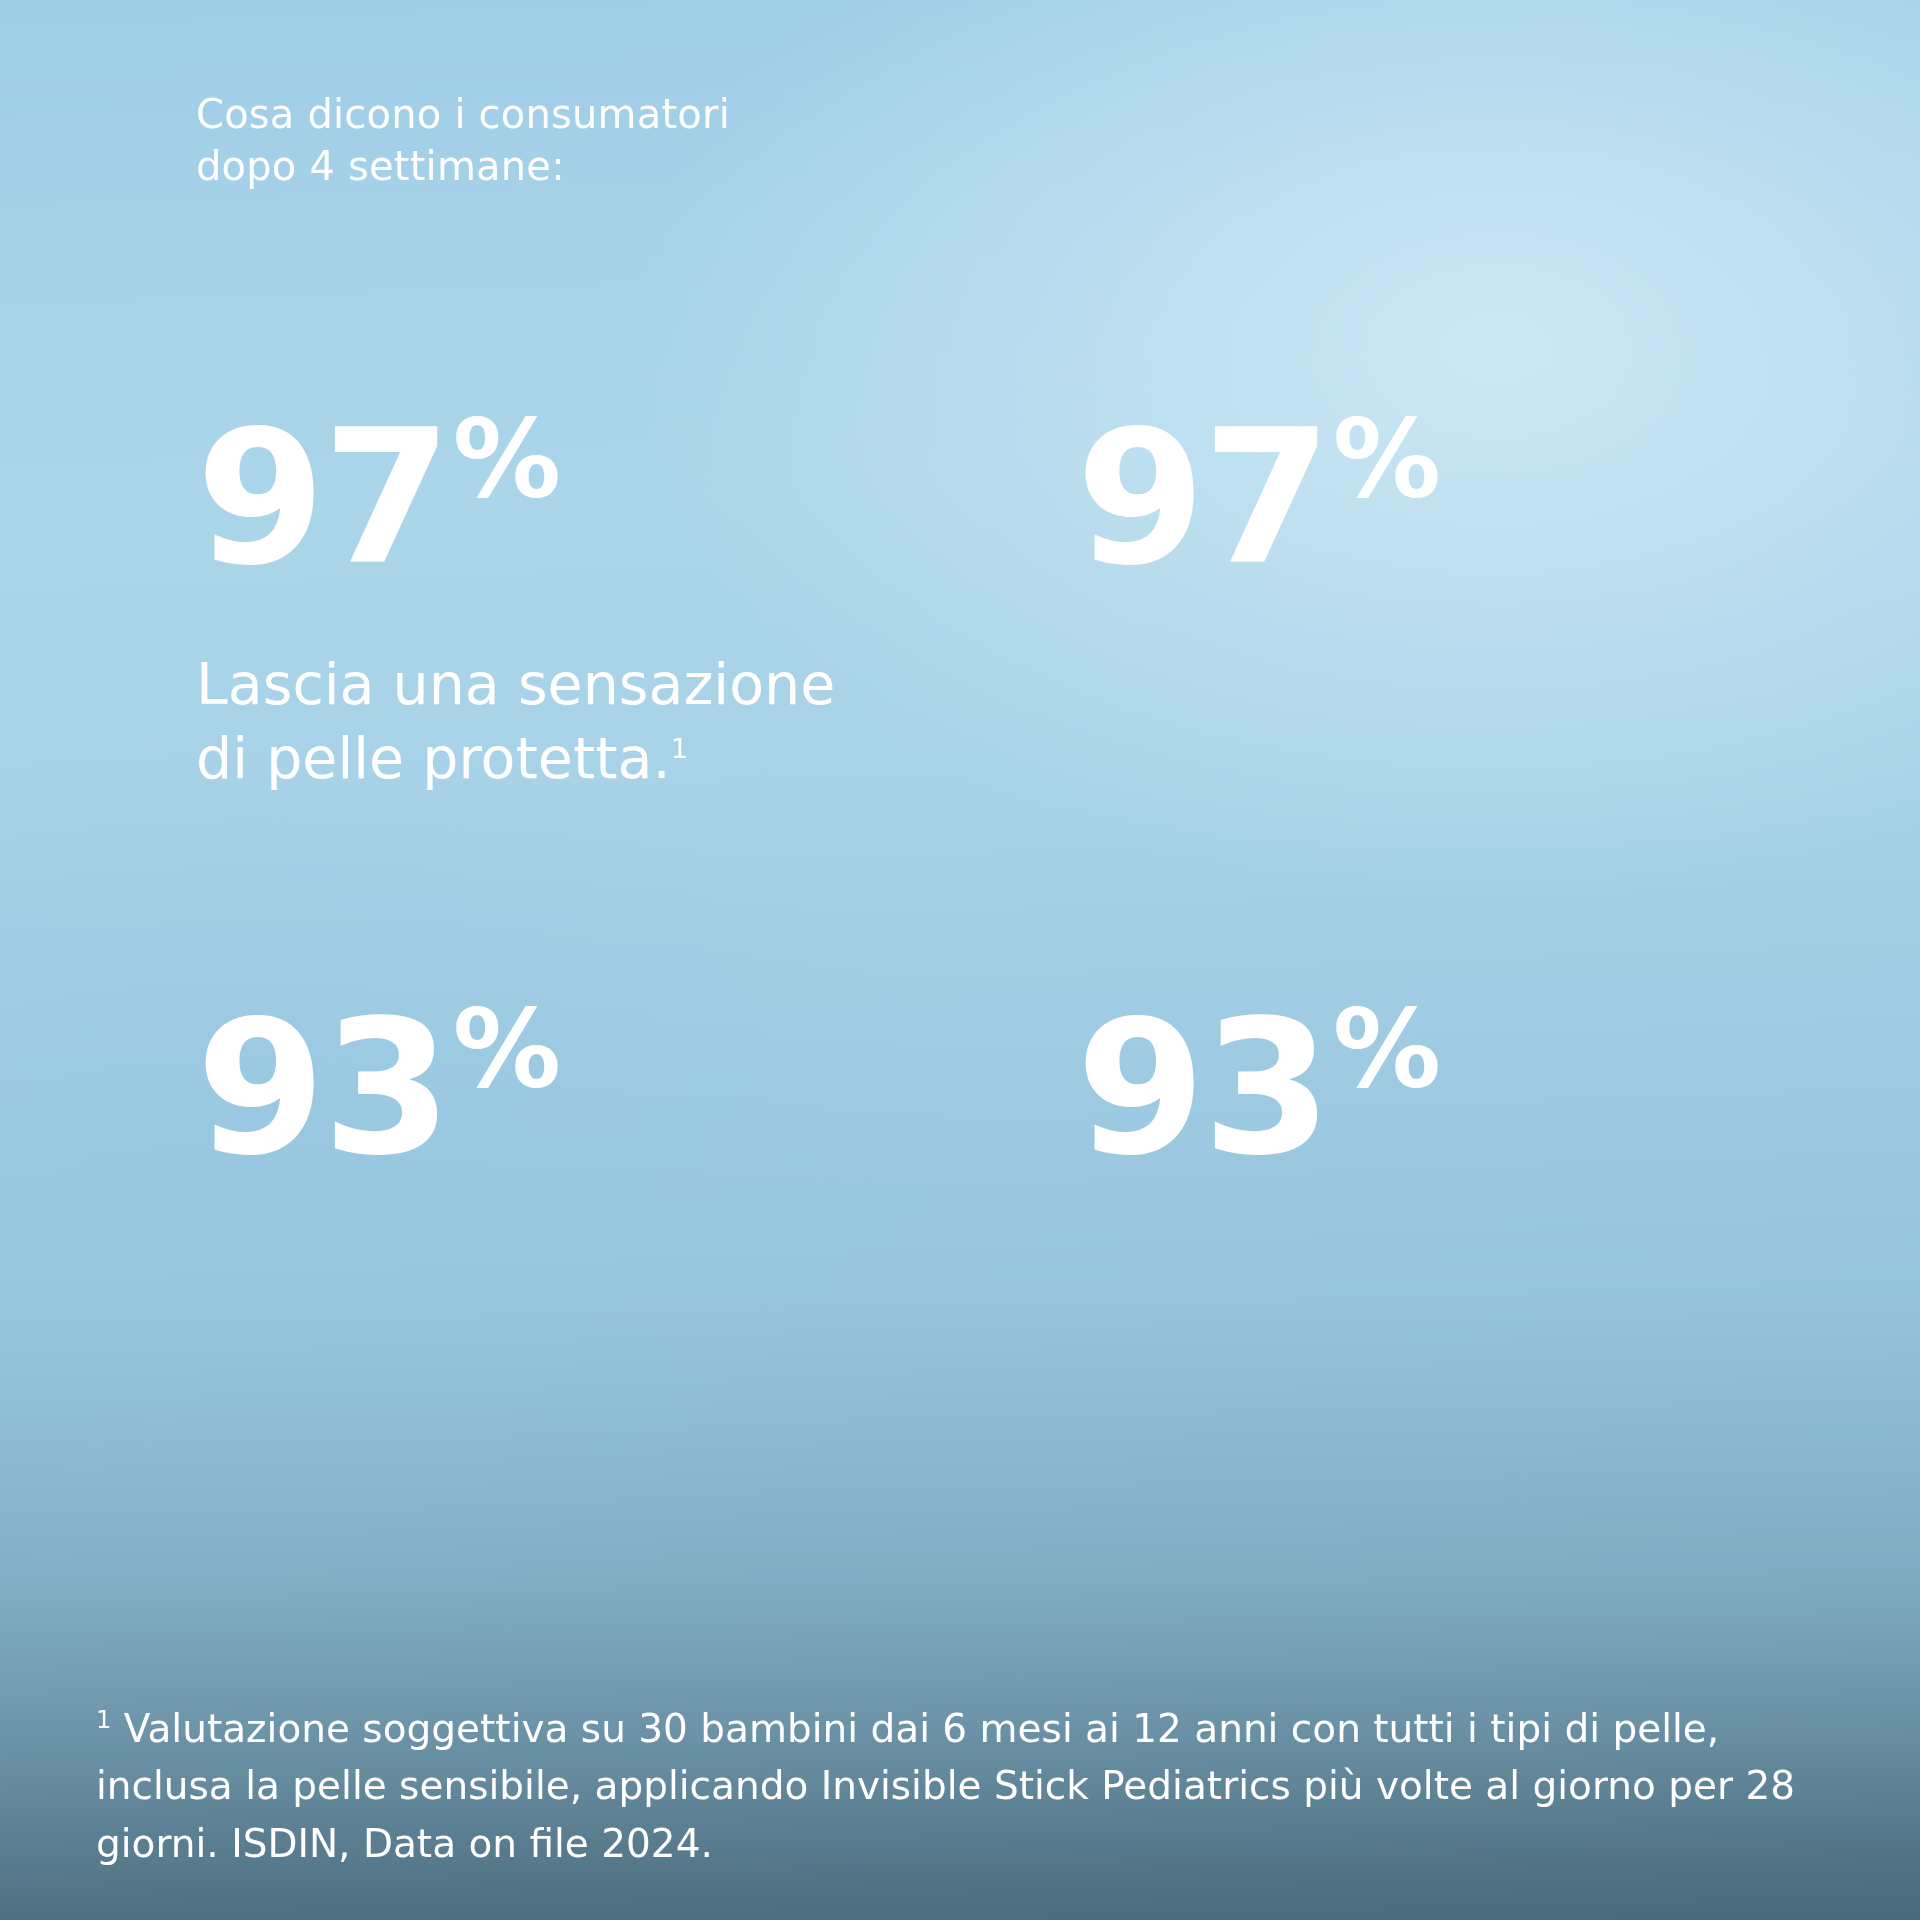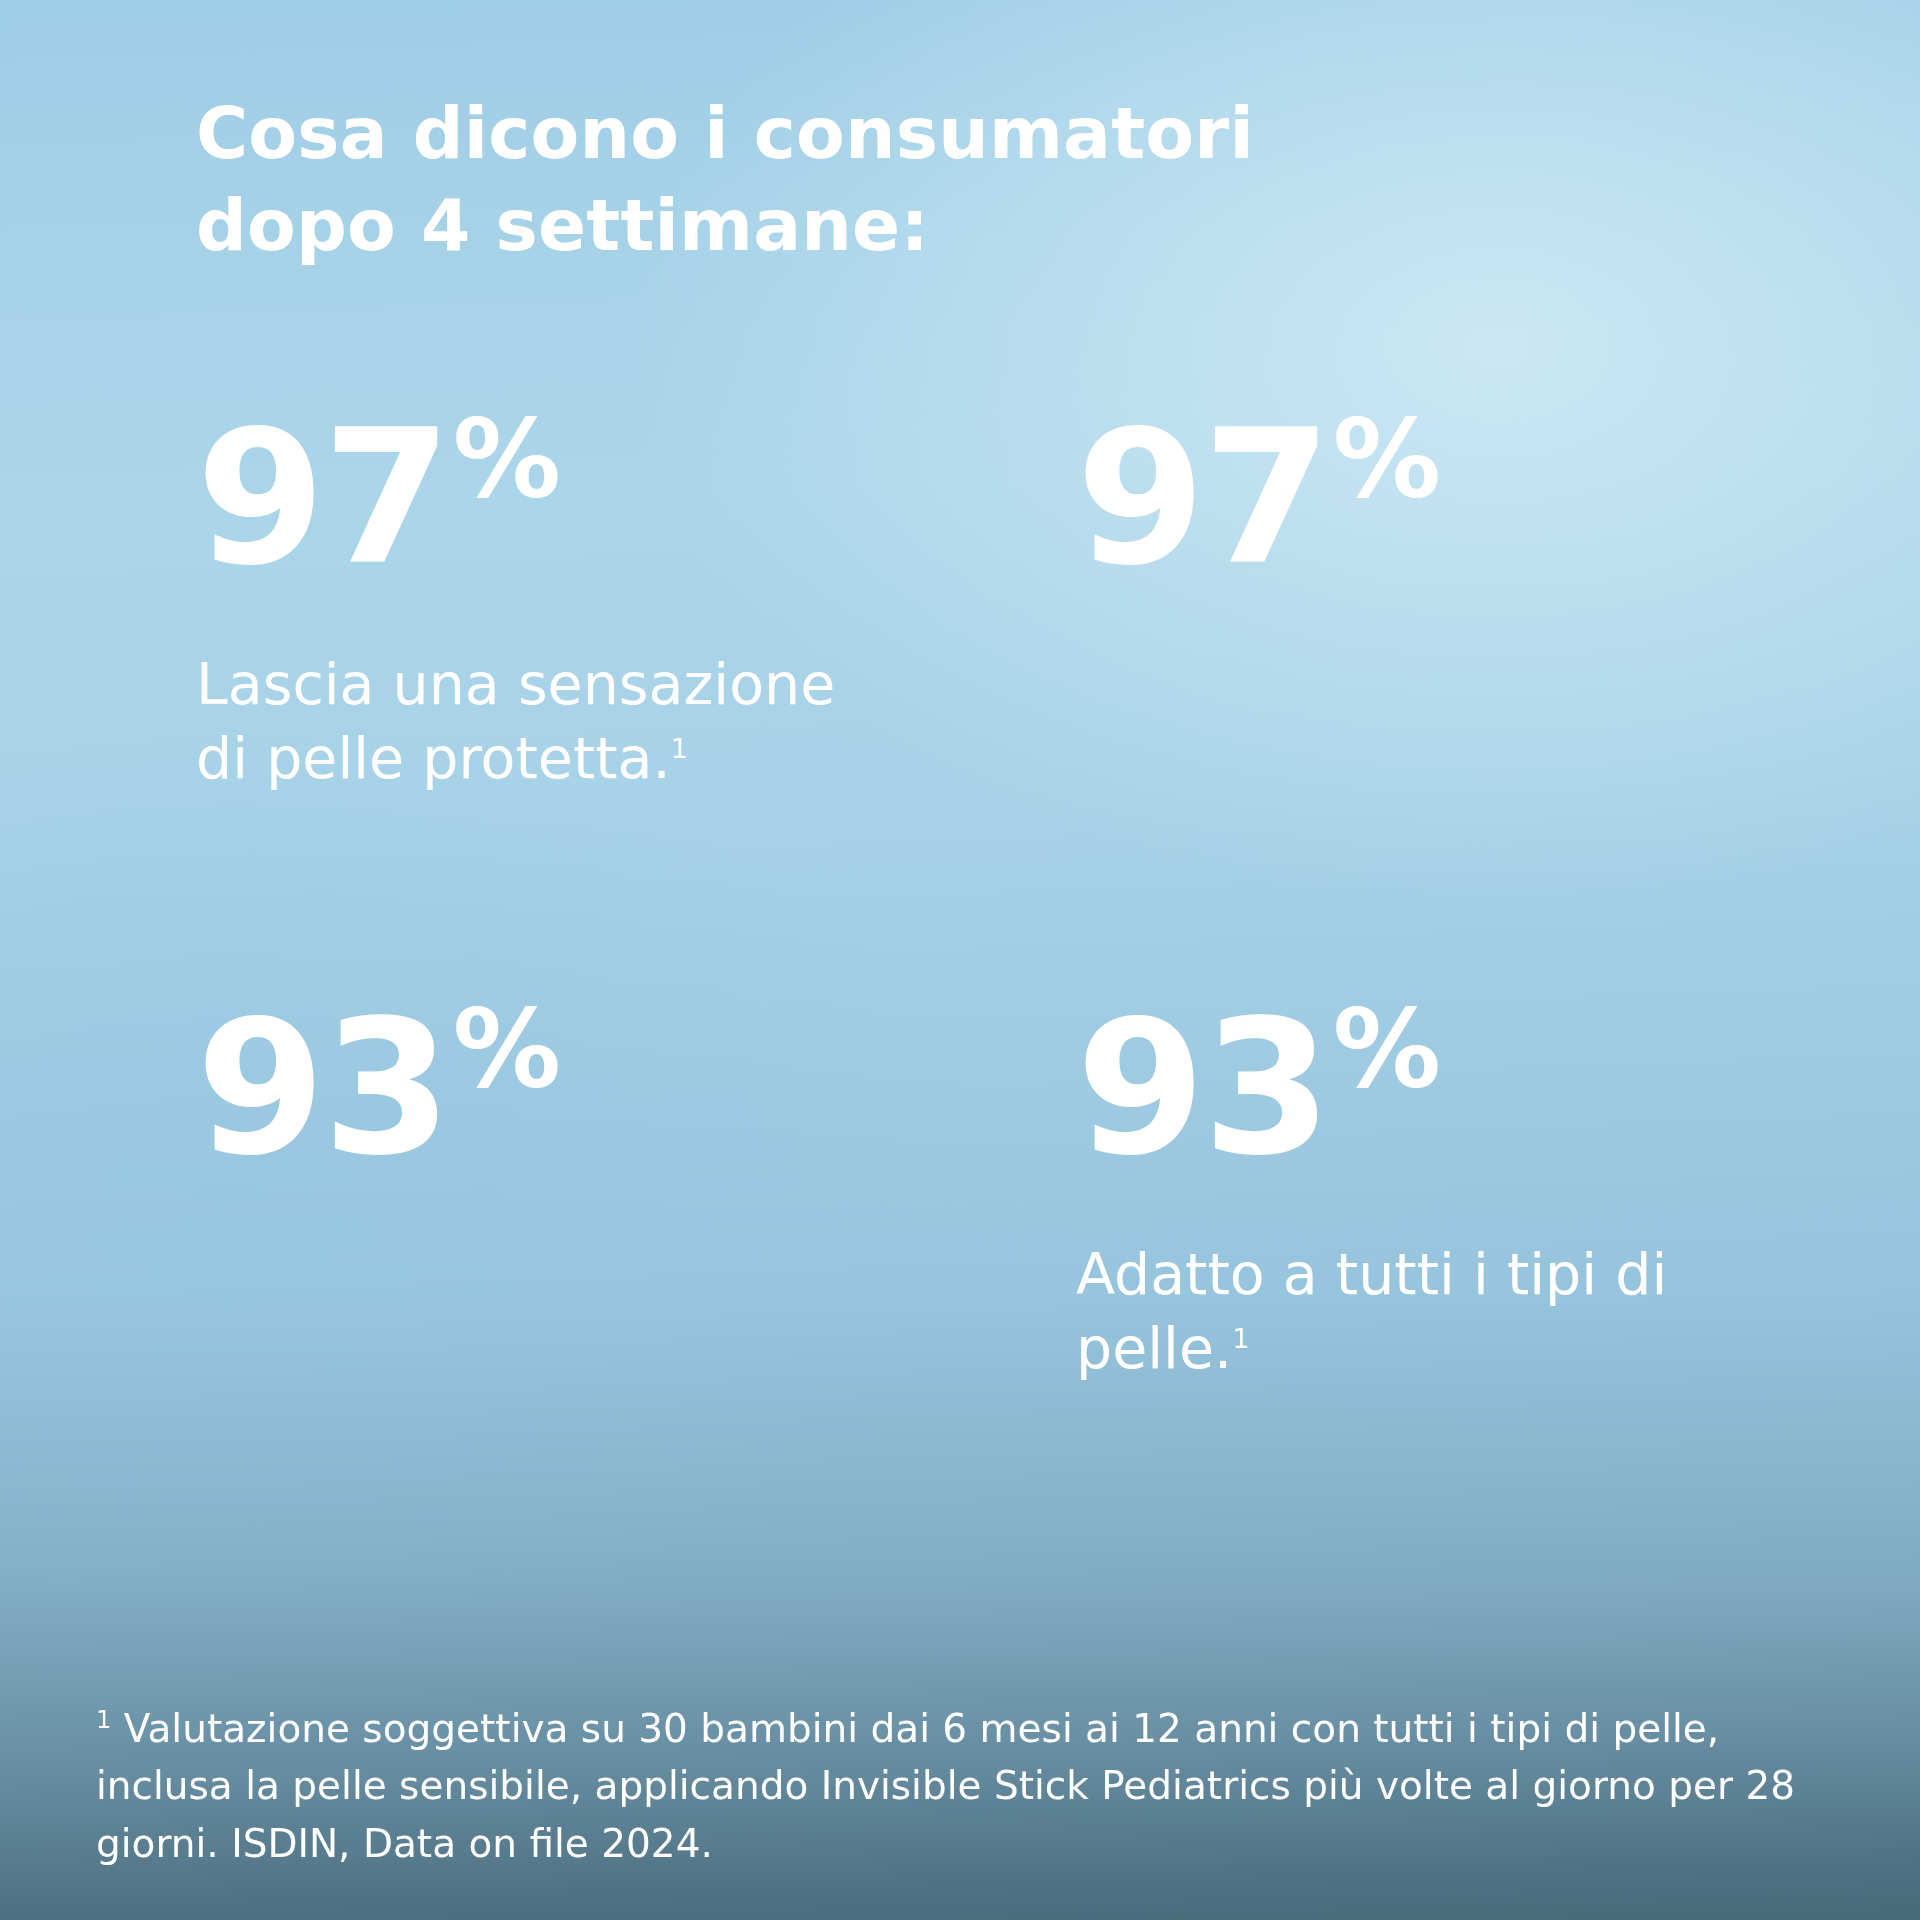--- a/index.html
+++ b/index.html
@@ -50,23 +50,23 @@
     width: 100%;
     height: 100%;
   }
 
   .headline {
     position: absolute;
     left: 196px;
     top: 88px;
     width: 1150px;
     color: #ffffff;
-    font-size: 71px;
+    font-size: 40px;
     line-height: 1.30;
-    font-weight: 700;
+    font-weight: 400;
     letter-spacing: 0.2px;
     white-space: pre-line;
   }
 
   .stats {
     position: absolute;
     left: 196px;
     top: 405px;
     width: 1530px;
     display: grid;
@@ -155,23 +155,20 @@
           <span>93</span>
             <span class="pct">%</span>
         </div>
       </div>
 
       <div class="stat">
         <div class="stat-value">
           <span>93</span>
             <span class="pct">%</span>
         </div>
-        <div class="stat-label">
-          <span>Adatto a tutti i tipi di pelle.</span><sup>1</sup>
-        </div>
       </div>
 
     </div>
 
     <div class="footnote">
       <sup>1</sup><span> Valutazione soggettiva su 30 bambini dai 6 mesi ai 12 anni con tutti i tipi di pelle, inclusa la pelle sensibile, applicando Invisible Stick Pediatrics più volte al giorno per 28 giorni. ISDIN, Data on file 2024.</span>
     </div>
 
   </div>
 </div>

